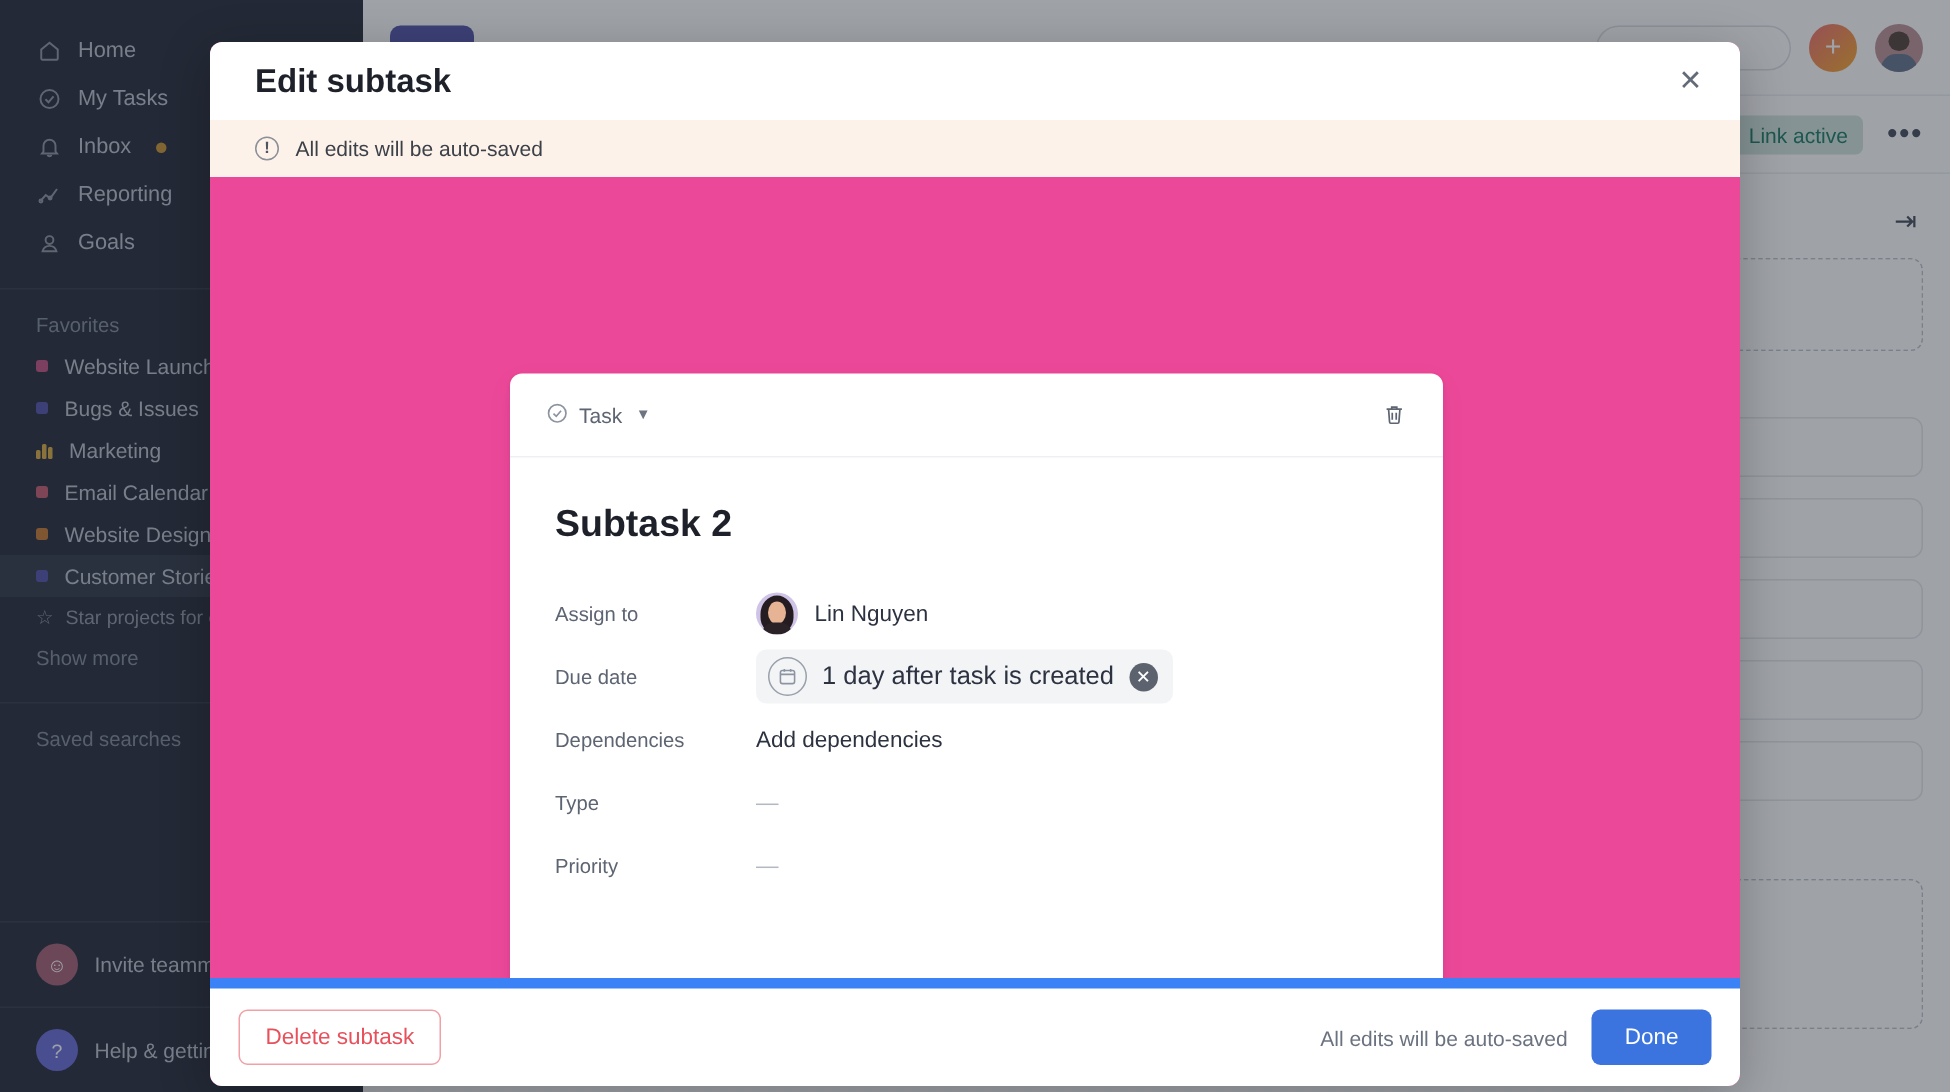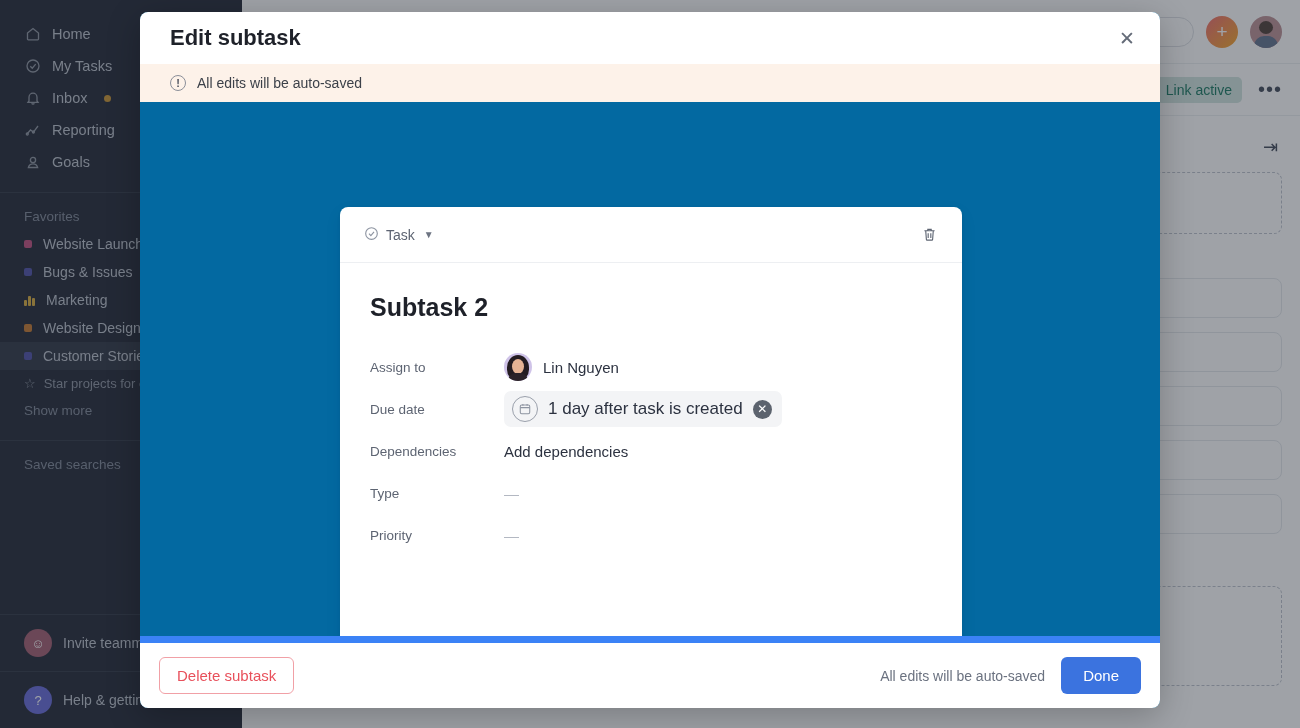--- a/index.html
+++ b/index.html
@@ -71,23 +71,23 @@
   .add-tpl { display: flex; justify-content: center; align-items: center; gap: 7px; font-size: 14px; color: #3f4757; padding: 14px 0; }
   .bg-card { border: 1px solid #e4e7ec; border-radius: 8px; height: 40px; margin-bottom: 14px; display: flex; align-items: center; padding: 0 14px; font-size: 14px; color: #2c3240; }
   .add-app { display: flex; justify-content: center; align-items: center; gap: 7px; font-size: 14px; color: #3f4757; padding: 8px 0 14px 0; }
   .bg-footer-dash { border: 1px dashed #bcc2cc; border-radius: 8px; height: 100px; padding: 14px; }
   .bg-footer-dash .t { font-size: 15px; color: #2c3240; margin-top: 44px; }
 
   .scrim { position: absolute; inset: 0; background: rgba(42,48,60,0.45); }
 
   
   .modal {
-    position: absolute; left: 140px; top: 12px;
+    position: absolute; left: 140px; top: 28px;
     width: 1020px; height: 696px;
-    background: #0369a1;
+    background: #ec4899;
     border-radius: 8px;
     box-shadow: 0 8px 34px rgba(0,0,0,0.24);
     overflow: hidden;
     display: flex; flex-direction: column;
   }
   .modal-header {
     height: 52px; background: #ffffff;
     display: flex; align-items: center;
     padding: 0 16px 0 30px;
     flex: none;
@@ -96,21 +96,21 @@
   .modal-close { margin-left: auto; width: 34px; height: 34px; display: flex; align-items: center; justify-content: center; color: #646b78; font-size: 19px; border-radius: 6px; }
 
   .modal-banner {
     height: 38px; background: #fdf2e9;
     display: flex; align-items: center; gap: 11px;
     padding: 0 30px; flex: none;
   }
   .banner-ic { width: 16px; height: 16px; border: 1.4px solid #8b8f99; border-radius: 50%; display: flex; align-items: center; justify-content: center; font-size: 11px; color: #4f5460; font-weight: bold; line-height: 1; }
   .banner-text { font-size: 14px; color: #3c4149; }
 
-  .modal-body { flex: 1; overflow: hidden; position: relative; }
+  .modal-body { flex: 1; overflow: hidden; position: relative; margin-top: 26px; }
 
   .task-card {
     position: absolute; left: 200px; top: 105px;
     width: 622px; height: 520px;
     background: #ffffff;
     border-radius: 8px;
     box-shadow: 0 1px 3px rgba(30,35,45,0.10), 0 6px 18px rgba(30,35,45,0.06);
     display: flex; flex-direction: column;
   }
   .tc-head { height: 56px; border-bottom: 1px solid #edeff2; display: flex; align-items: center; padding: 0 24px; flex: none; }
@@ -266,20 +266,24 @@
         <span class="sq" style="background:#4b4da6"></span>
         <span>Bugs &amp; Issues</span>
       </div>
       <div class="fav-item">
         <span class="bars">
             <span style="height:6px"></span>
             <span style="height:10px"></span>
             <span style="height:8px"></span>
           </span>
         <span>Marketing</span>
+      </div>
+      <div class="fav-item">
+        <span class="sq" style="background:#c2576b"></span>
+        <span>Email Calendar</span>
       </div>
       <div class="fav-item">
         <span class="sq" style="background:#c4762a"></span>
         <span>Website Design</span>
       </div>
       <div class="fav-item active">
         <span class="sq" style="background:#4b4da6"></span>
         <span>Customer Stories</span>
       </div>
 

